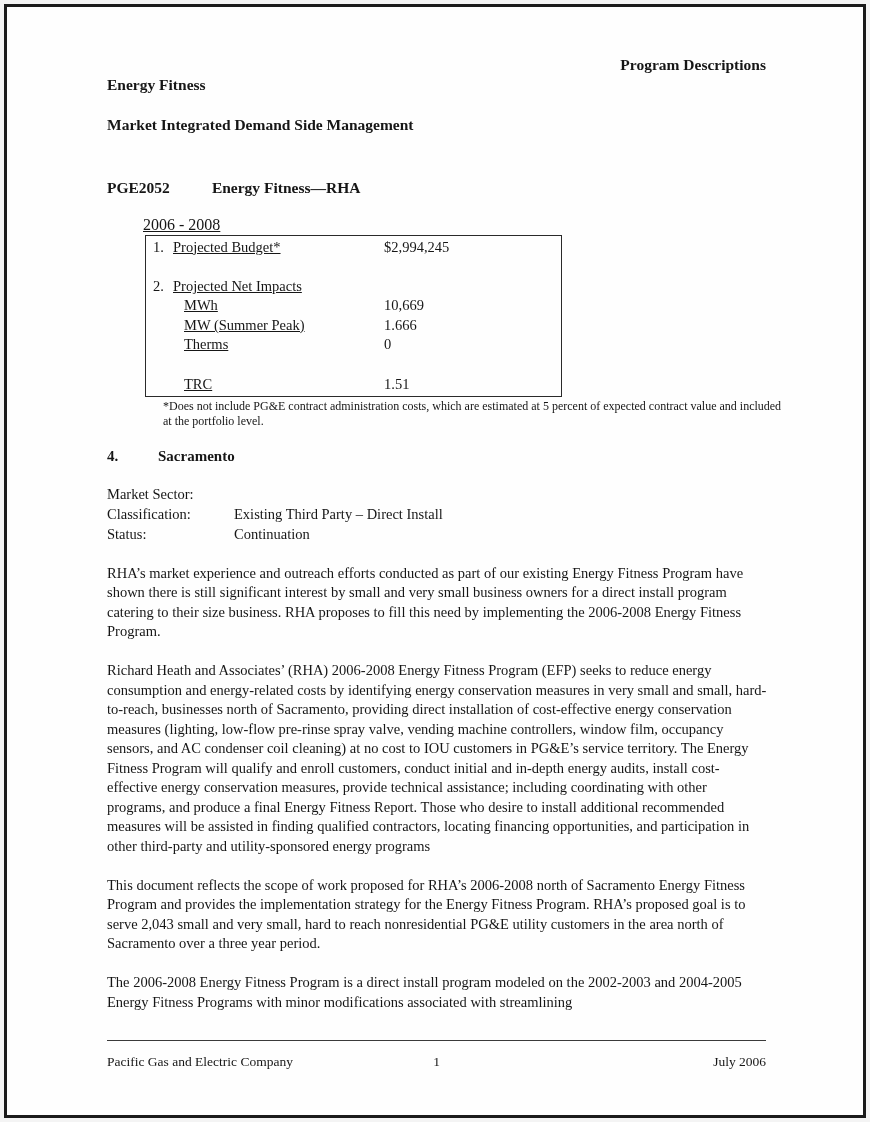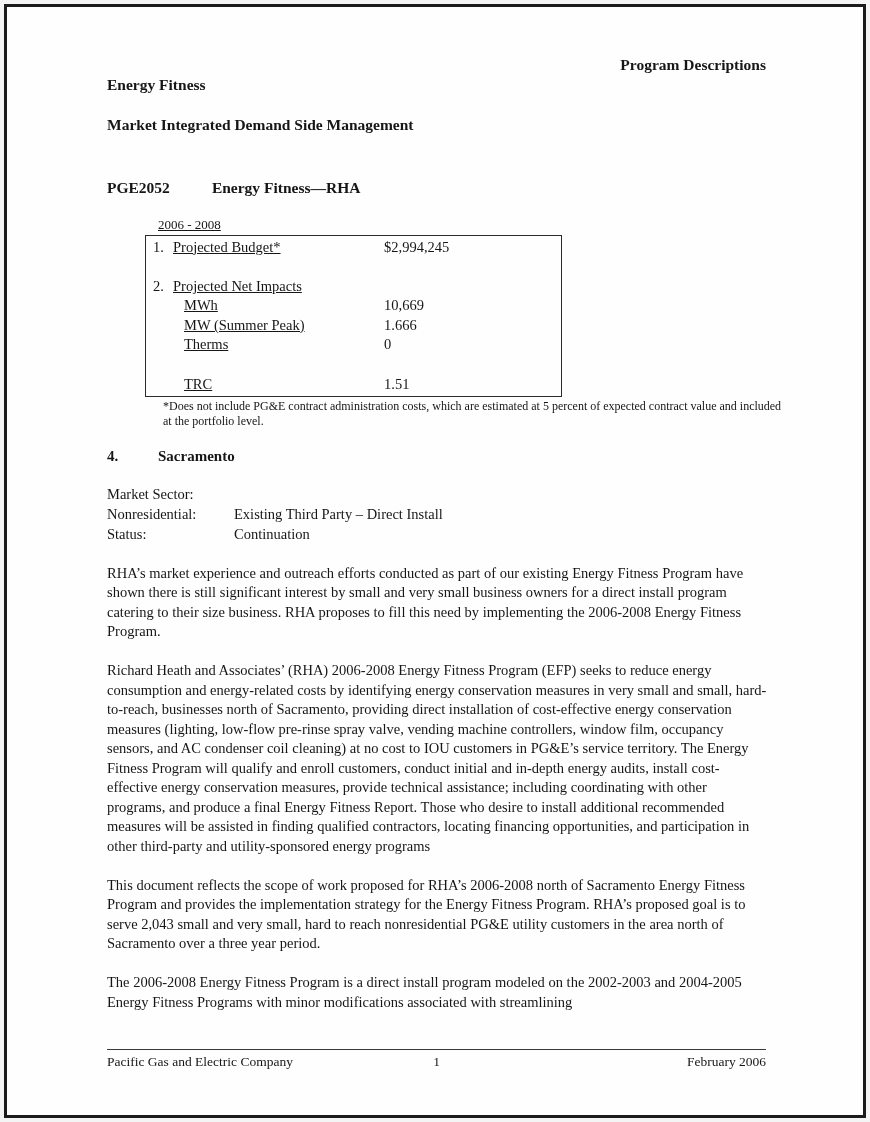--- a/index.html
+++ b/index.html
@@ -20,21 +20,21 @@
     box-sizing: border-box;
     padding: 48px 97px 0 100px;
   }
   
   .hdr { display: flex; justify-content: space-between; font-weight: 700; font-size: 15.5px; line-height: 20px; }
   .hdr-left { white-space: pre-line; }
   
   .prog { margin-top: 23px; font-weight: 700; font-size: 15.5px; line-height: 20px; }
   .prog-code { display: inline-block; width: 101px; }
   
-  .period { margin-top: 17px; margin-left: 51px; font-size: 13px; line-height: 19.5px; text-decoration: underline; }
+  .period { margin-top: 17px; margin-left: 36px; font-size: 16px; line-height: 19.5px; text-decoration: underline; }
   .box {
     margin-left: 38px;
     margin-top: 0px;
     width: 417px;
     border: 1.5px solid #2a2a2a;
     box-sizing: border-box;
     padding: 2px 0 2px 7px;
     font-size: 14.5px;
     line-height: 19.6px;
     text-decoration: underline;
@@ -50,21 +50,21 @@
   .desc-list { margin-top: 18px; font-size: 14.5px; line-height: 20px; }
   .desc-row { display: flex; }
   .desc-label { width: 127px; flex: none; }
   
   .para { margin: 19.5px 0 0 0; width: 660px; font-size: 14.5px; line-height: 19.5px; }
   
   .footer {
     position: absolute;
     left: 100px; right: 97px; bottom: 44px;
     border-top: 1.5px solid #3a3a3a;
-    padding-top: 3px;
+    padding-top: 12px;
     display: flex;
     font-size: 13.5px;
     line-height: 18px;
     gap: 24px;
   }
   .footer span { flex: 1; }
   .f-center { text-align: center; }
   .f-right { text-align: right; }
 </style>
 </head>
@@ -121,34 +121,34 @@
 
     <div class="sec-head">
       <span class="sec-num">4.</span><span>Sacramento</span>
     </div>
 
     <div class="desc-list">
       <div class="desc-row">
         <span class="desc-label">Market Sector:</span>
       </div>
       <div class="desc-row">
-        <span class="desc-label">Nonresidential:</span>
+        <span class="desc-label">Classification:</span>
         <span class="desc-value">Existing Third Party – Direct Install</span>
       </div>
       <div class="desc-row">
         <span class="desc-label">Status:</span>
         <span class="desc-value">Continuation</span>
       </div>
     </div>
 
     <p class="para">RHA’s market experience and outreach efforts conducted as part of our existing Energy Fitness Program have shown there is still significant interest by small and very small business owners for a direct install program catering to their size business.  RHA proposes to fill this need by implementing the 2006-2008 Energy Fitness Program.</p>
     <p class="para">Richard Heath and Associates’ (RHA) 2006-2008 Energy Fitness Program (EFP) seeks to reduce energy consumption and energy-related costs by identifying energy conservation measures in very small and small, hard-to-reach, businesses north of Sacramento, providing direct installation of cost-effective energy conservation measures (lighting, low-flow pre-rinse spray valve, vending machine controllers, window film, occupancy sensors, and AC condenser coil cleaning) at no cost to IOU customers in PG&amp;E’s service territory. The Energy Fitness Program will qualify and enroll customers, conduct initial and in-depth energy audits, install cost-effective energy conservation measures, provide technical assistance; including coordinating with other programs, and produce a final Energy Fitness Report. Those who desire to install additional recommended measures will be assisted in finding qualified contractors, locating financing opportunities, and participation in other third-party and utility-sponsored energy programs</p>
     <p class="para">This document reflects the scope of work proposed for RHA’s 2006-2008 north of Sacramento Energy Fitness Program and provides the implementation strategy for the Energy Fitness Program. RHA’s proposed goal is to serve 2,043 small and very small, hard to reach nonresidential PG&amp;E utility customers in the area north of Sacramento over a three year period.</p>
     <p class="para">The 2006-2008 Energy Fitness Program is a direct install program modeled on the 2002-2003 and 2004-2005 Energy Fitness Programs with minor modifications associated with streamlining</p>
 
     <div class="footer">
       <span class="f-left">Pacific Gas and Electric Company</span>
       <span class="f-center">1</span>
-      <span class="f-right">February 2006</span>
+      <span class="f-right">July 2006</span>
     </div>
 
   </div>
 </div>
 
 </body></html>

